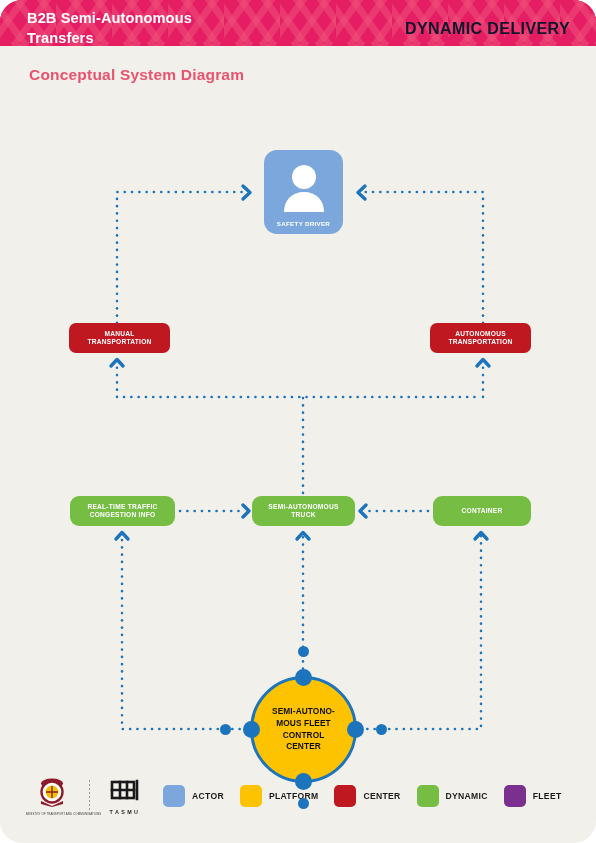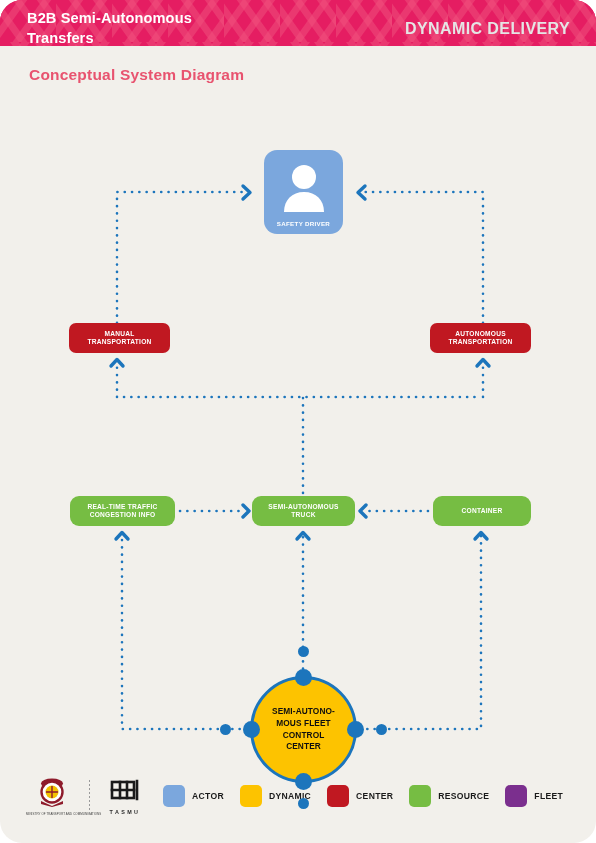--- a/index.html
+++ b/index.html
@@ -49,21 +49,21 @@
     font-weight: bold;
     line-height: 20px;
     letter-spacing: 0.1px;
     white-space: pre-line;
     z-index: 3;
   }
   #header-brand {
     position: absolute;
     right: 26px;
     top: 20px;
-    color: #e5e5e5;
+    color: #0f172a;
     font-size: 16px;
     font-weight: bold;
     letter-spacing: 0.4px;
     z-index: 3;
   }
 
   #subtitle {
     position: absolute;
     left: 29px;
     top: 66px;
@@ -372,29 +372,29 @@
       </div>
     </div>
 
     <div id="legend">
       <div class="legend-item">
         <div class="legend-swatch" style="background:#7ba7dd"></div>
         <div class="legend-label">ACTOR</div>
       </div>
       <div class="legend-item">
         <div class="legend-swatch" style="background:#fdc300"></div>
-        <div class="legend-label">DYNAMIC</div>
+        <div class="legend-label">PLATFORM</div>
       </div>
       <div class="legend-item">
         <div class="legend-swatch" style="background:#c01821"></div>
         <div class="legend-label">CENTER</div>
       </div>
       <div class="legend-item">
         <div class="legend-swatch" style="background:#76bd43"></div>
-        <div class="legend-label">RESOURCE</div>
+        <div class="legend-label">DYNAMIC</div>
       </div>
       <div class="legend-item">
         <div class="legend-swatch" style="background:#7b2f8e"></div>
         <div class="legend-label">FLEET</div>
       </div>
     </div>
   </div>
 
 </div>
 

